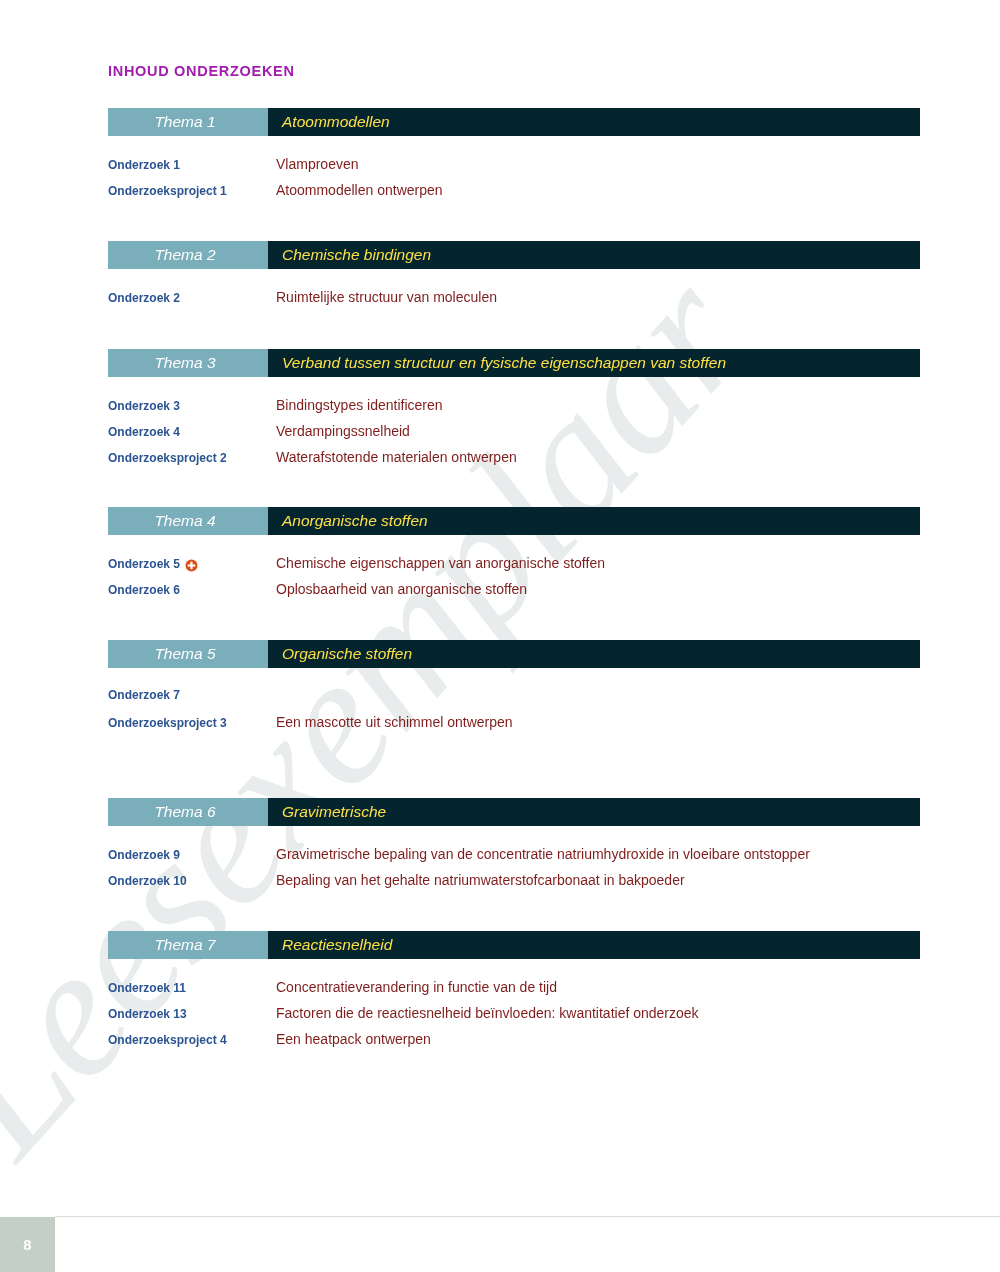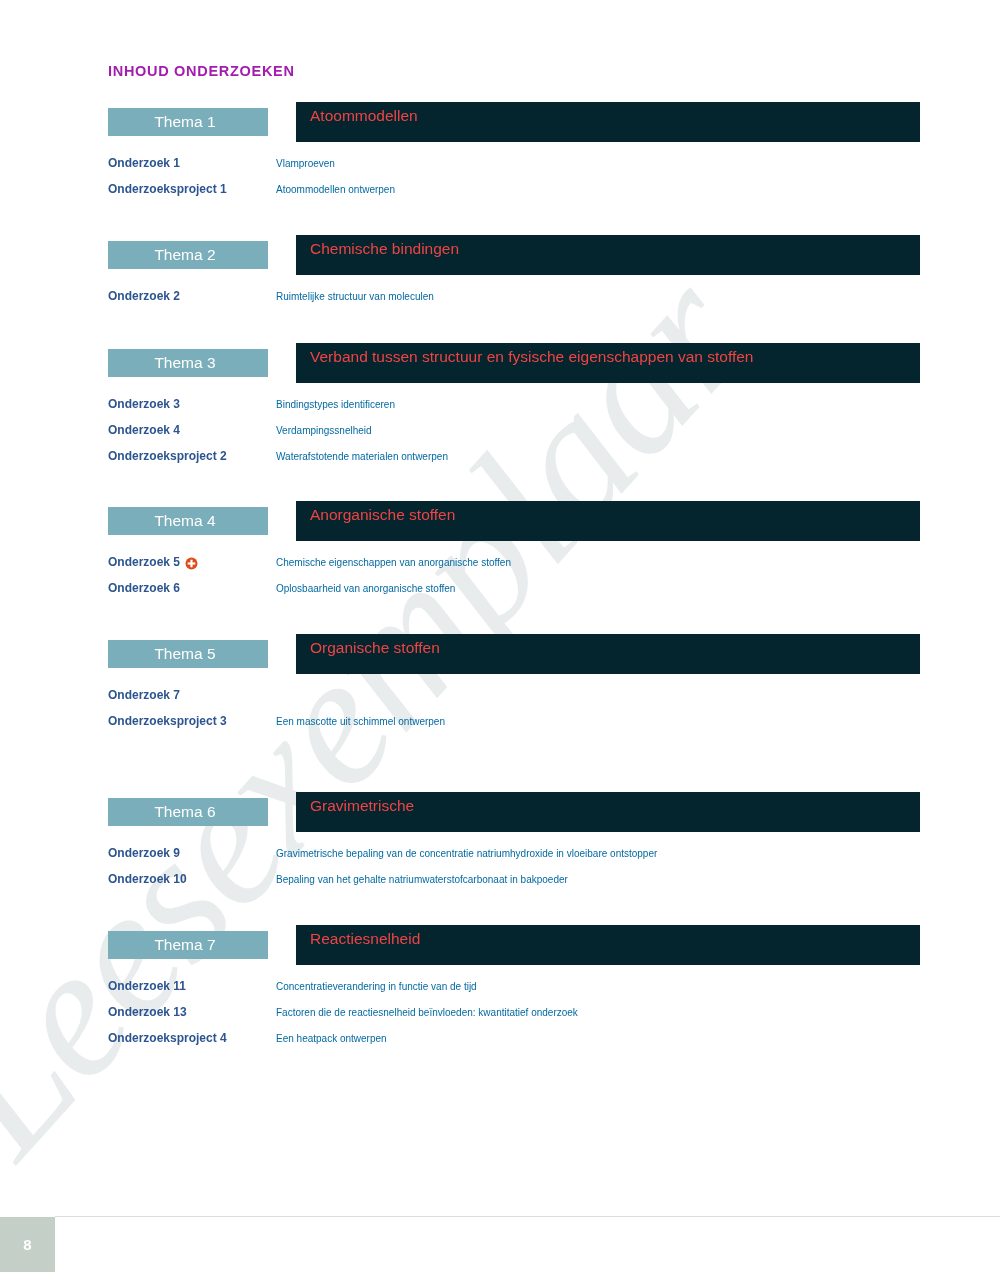--- a/index.html
+++ b/index.html
@@ -64,47 +64,47 @@
     position: absolute;
     left: 108px;
     width: 812px;
   }
 
   .theme-bar {
     display: flex;
     height: 28px;
     width: 812px;
     align-items: center;
+    font-style: italic;
   }
   .theme-bar .theme-no {
     width: 160px;
     background: #7aaebb;
     color: #ffffff;
     height: 28px;
     line-height: 28px;
     text-align: center;
     font-size: 15.5px;
     font-weight: 400;
     box-sizing: border-box;
     padding-right: 6px;
     flex: 0 0 160px;
   }
   .theme-bar .theme-title {
     flex: 1 1 auto;
     background: #04242e;
-    color: #ef4444;
-    height: 40px;
+    color: #fde047;
+    height: 28px;
     line-height: 28px;
     font-size: 15.5px;
     font-weight: 400;
     padding-left: 14px;
     box-sizing: border-box;
     white-space: nowrap;
     overflow: hidden;
-    margin-left: 28px;
   }
 
   .entries {
     margin-top: 20px;
   }
   .entry {
     display: flex;
     align-items: baseline;
     height: 26px;
   }
@@ -112,22 +112,22 @@
     flex: 0 0 168px;
     width: 168px;
     color: #2c5490;
     font-size: 12px;
     font-weight: bold;
     white-space: nowrap;
     display: flex;
     align-items: center;
   }
   .entry-desc {
-    color: #0369a1;
-    font-size: 10px;
+    color: #7f1d1d;
+    font-size: 14px;
     font-weight: 400;
     white-space: nowrap;
   }
 
   .plus-icon {
     display: inline-block;
     width: 13px;
     height: 13px;
     margin-left: 5px;
     position: relative;

